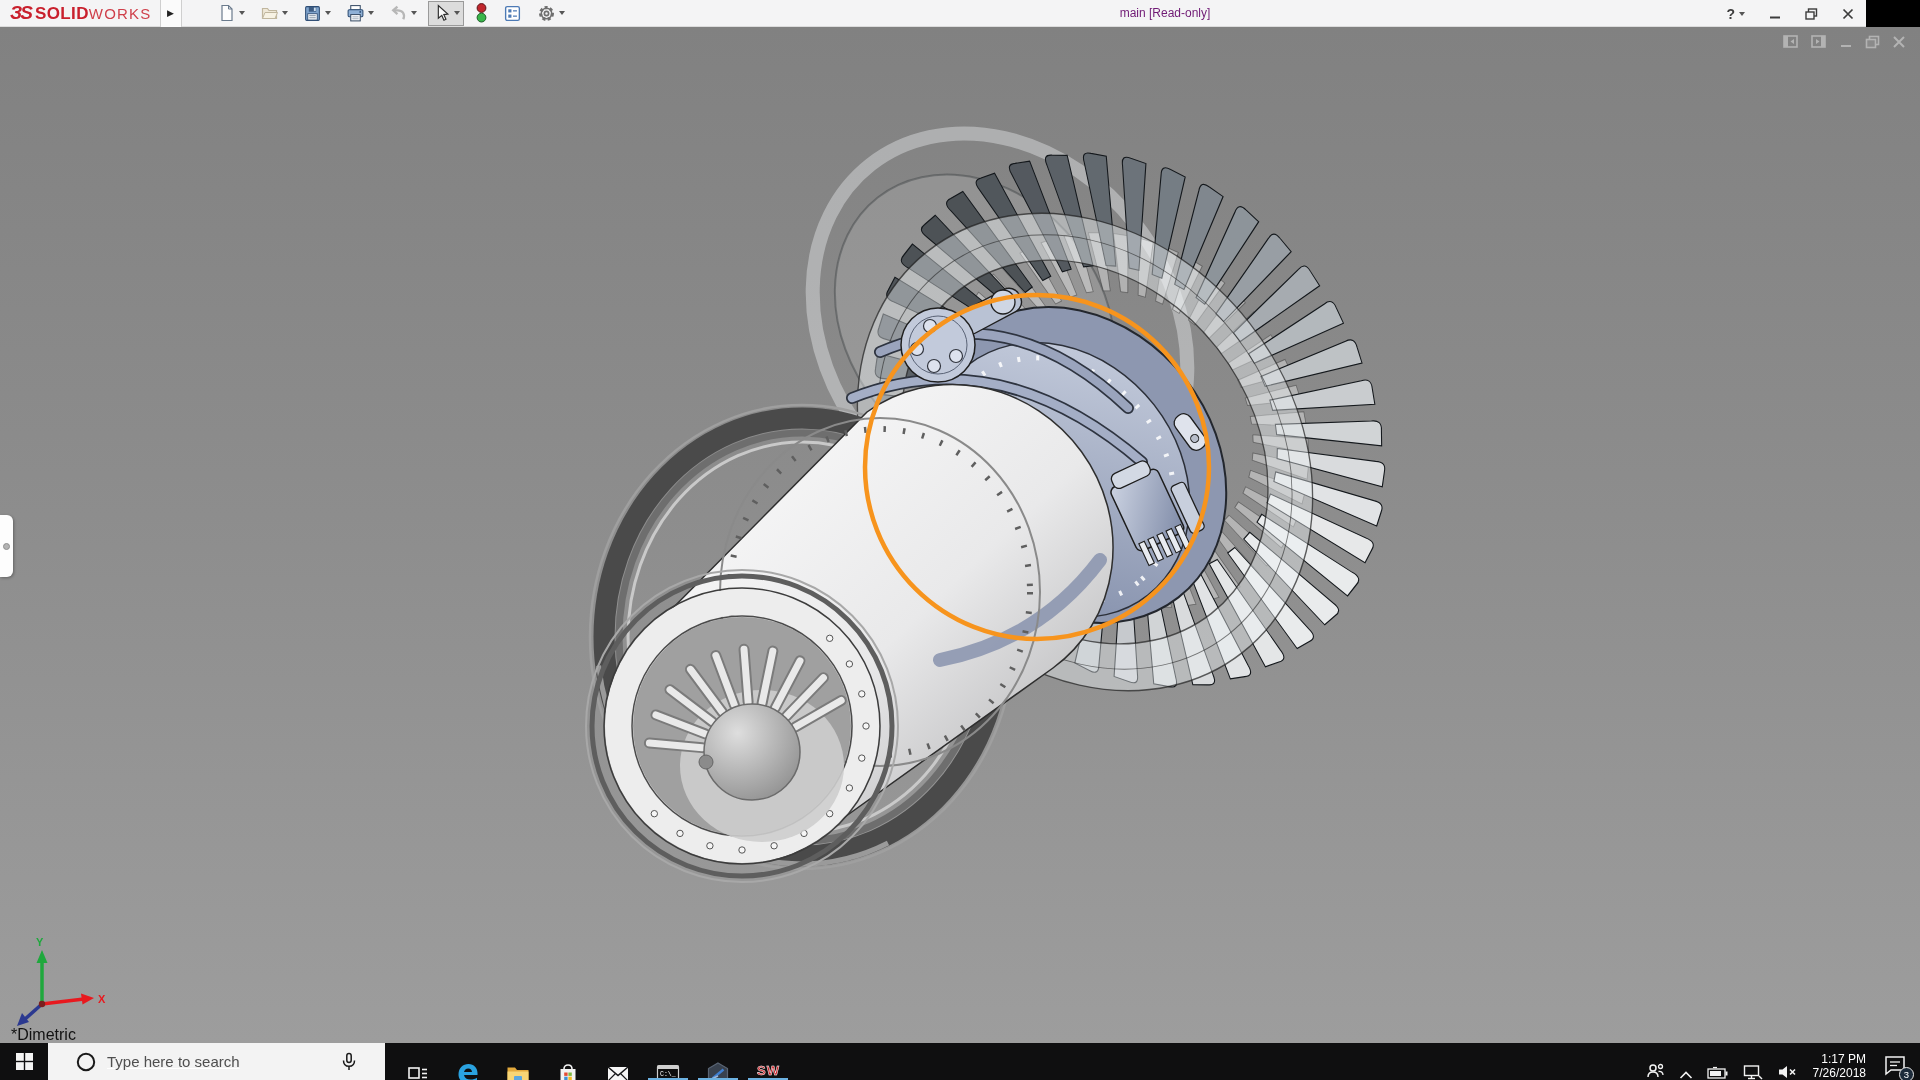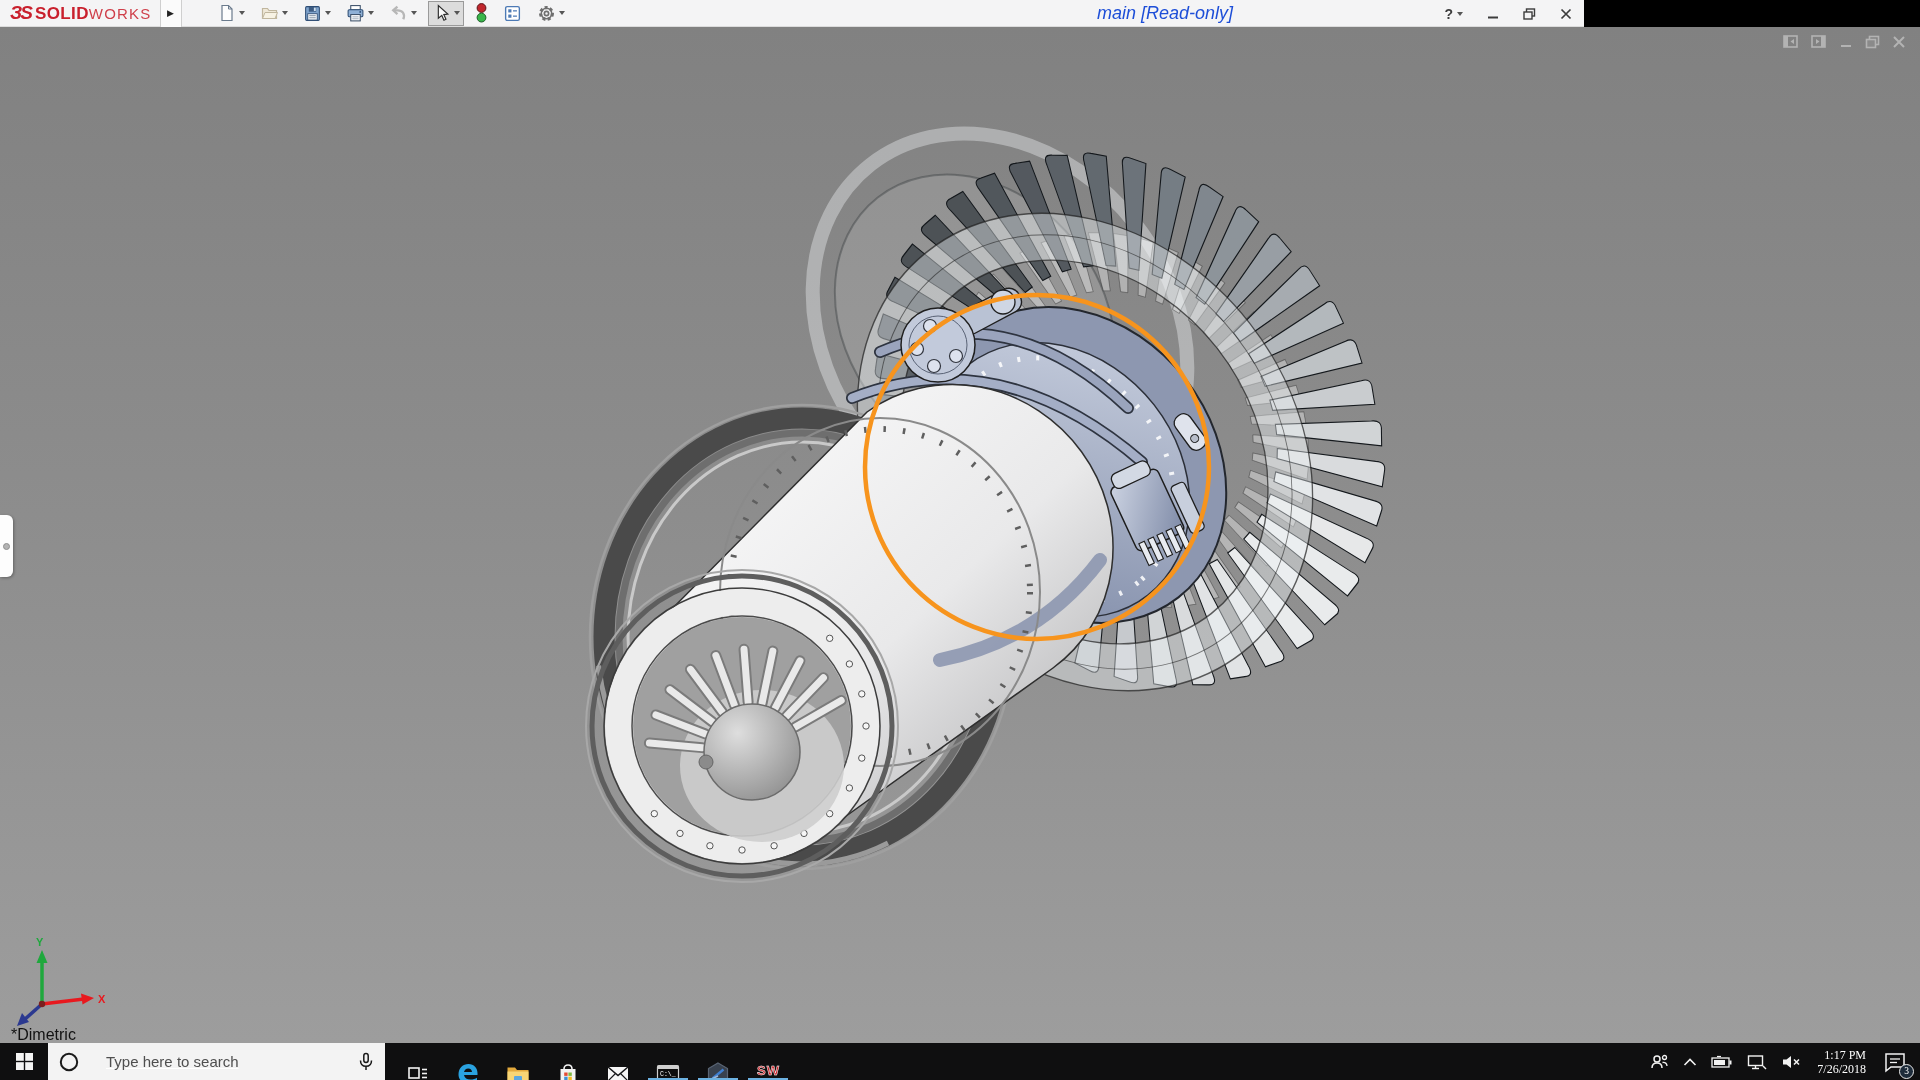--- a/index.html
+++ b/index.html
@@ -1,60 +1,60 @@
 <!DOCTYPE html>
 <html style="--solidworks-red: #c9202d; --annotation-orange: #f7941d; --open-indicator-blue: #6cb2e2; --edge-blue: #2aa2e0; --triad-x-red: #e8191f; --triad-y-green: #1fa83d; --triad-z-blue: #2b3990; --taskbar-black: #0f0f10; --viewport-gray: #8d8d8d;"><head>
 <meta charset="utf-8">
 <style>
   * { margin:0; padding:0; box-sizing:border-box; }
   html,body { width:1920px; height:1080px; overflow:hidden;
     font-family:"Liberation Sans", sans-serif; background:#000; }
   .app { position:relative; width:1920px; height:1080px; }
 
   
-  .titlebar { position:absolute; top:0; left:0; width:1584px; height:27px;
+  .titlebar { position:absolute; top:0; left:0; width:1866px; height:27px;
     background:#f4f4f5; border-bottom:1px solid #dcdcdc; display:flex; align-items:center; }
   .brand { display:flex; align-items:baseline; padding-left:10px; color:var(--solidworks-red); white-space:nowrap; }
   .brand-glyph { font-style:italic; font-weight:bold; font-size:19px; letter-spacing:-2px; margin-right:4px; }
   .brand-solid { font-weight:bold; font-size:17px; letter-spacing:.4px; }
   .brand-works { font-weight:400; font-size:15px; letter-spacing:1.2px; opacity:.85; }
   .flyout-btn { height:27px; width:22px; margin-left:8px; display:flex; align-items:center; justify-content:center;
     border-left:1px solid #cfcfcf; border-right:1px solid #cfcfcf; background:#fbfbfb; font-size:9px; color:#222; cursor:pointer; }
   .toolbar { display:flex; align-items:center; margin-left:32px; gap:7px; height:27px; }
   .tb-btn { display:flex; align-items:center; gap:3px; padding:2px 3px; border:1px solid transparent; }
   .tb-btn.pressed { background:#dcdcdc; border:1px solid #9a9a9a; }
   .caret { width:0; height:0; border-left:3.5px solid transparent; border-right:3.5px solid transparent; border-top:4px solid #555; }
   .doc-title { position:absolute; left:1165px; top:0; transform:translateX(-50%);
-    line-height:27px; font-size:18px; color:#1d4ed8; white-space:nowrap;font-style:italic; }
+    line-height:27px; font-size:12px; color:#701a75; white-space:nowrap; }
   .tb-right { position:absolute; right:12px; top:0; height:27px; display:flex; align-items:center; gap:24px; }
   .help-btn { display:flex; align-items:center; gap:4px; font-size:14px; font-weight:bold; color:#3c3c3c; cursor:pointer; }
 
   
   .viewport { position:absolute; top:27px; left:0; width:1920px; height:1016px;
     background:linear-gradient(180deg,#818181 0%, #8d8d8d 48%, #9d9d9d 100%); }
   .engine-svg { position:absolute; inset:0; width:100%; height:100%; }
   .vp-controls { position:absolute; top:8px; right:14px; display:flex; gap:12px; opacity:.75; }
   .left-tab { position:absolute; left:0; top:488px; width:13px; height:62px; background:#fdfdfd;
     border-radius:0 6px 6px 0; box-shadow:1px 1px 3px rgba(0,0,0,.3); display:flex; align-items:center; justify-content:center; }
   .left-tab .dot { width:7px; height:7px; border-radius:50%; background:#b3b3b3; border:1px solid #8f8f8f; }
   .triad { position:absolute; left:4px; top:905px; }
   .view-label { position:absolute; left:11px; top:999px; font-size:16px; font-weight:500; color:#121212; }
 
   
   .taskbar { position:absolute; left:0; top:1043px; width:1920px; height:37px; background:#0f0f10;
     display:flex; align-items:stretch; color:#fff; }
   .start-btn { width:48px; display:flex; align-items:center; justify-content:center; cursor:pointer; }
-  .search-box { width:337px; background:#f3f3f3; display:flex; align-items:center; gap:26px; padding:0 10px; cursor:text;text-decoration:underline; }
+  .search-box { width:337px; background:#f3f3f3; display:flex; align-items:center; gap:10px; padding:0 27px; cursor:text;text-decoration:underline; }
   .search-box .search-text { color:#4f4f4f; font-size:15px; flex:1; }
   .task-icons { display:flex; margin-left:8px;margin-top:24px; }
   .task-cell { width:50px; position:relative; display:flex; align-items:center; justify-content:center; cursor:pointer; }
   .open-indicator { position:absolute; bottom:0; left:50%; transform:translateX(-50%); width:40px; height:2.5px;
     background:var(--open-indicator-blue); display:none; }
   .task-cell.open .open-indicator { display:block; }
-  .tray { margin-left:auto; display:flex; align-items:center; gap:14px; padding-right:10px;font-family:Liberation Serif, serif; }
+  .tray { margin-left:auto; display:flex; align-items:flex-end; gap:14px; padding-right:10px; }
   .tray-item { display:flex; align-items:center; justify-content:center; cursor:pointer; }
   .tray-clock { text-align:right; font-size:12px; line-height:14px; cursor:pointer; }
   .action-center { position:relative; width:30px; height:30px; }
   .ac-badge { position:absolute; right:-4px; bottom:-2px; width:15px; height:15px; border-radius:50%;
     background:#1d2b3a; border:1px solid #e8e8e8; color:#fff; font-size:9.5px; display:flex; align-items:center; justify-content:center; }
 </style>
 </head>
 <body>
 
 <div class="app">

